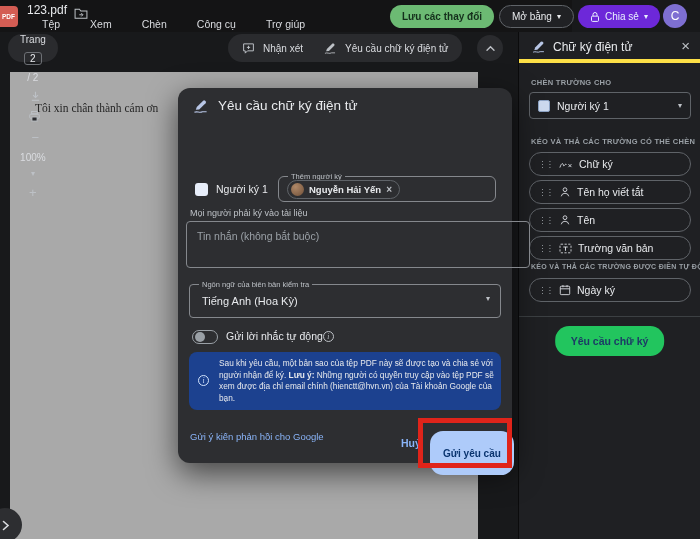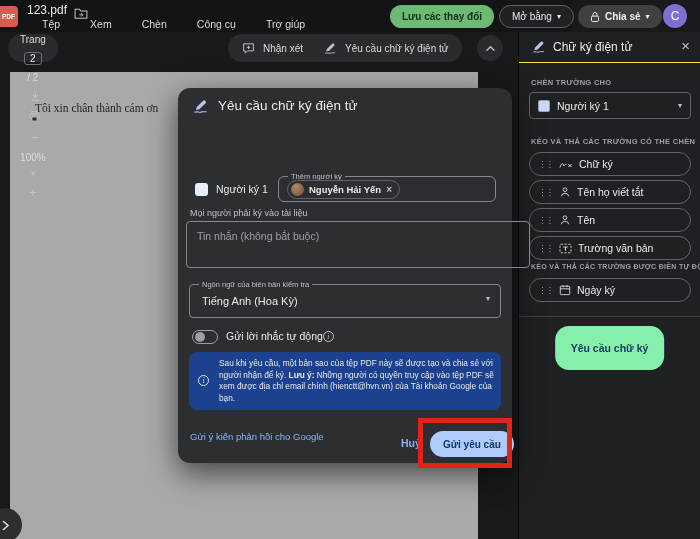--- a/index.html
+++ b/index.html
@@ -15,21 +15,21 @@
   .pdf-badge { position:absolute; left:-4px; top:6px; width:22px; height:21px; background:#d45d54; border-radius:4px;
     color:#fff; font-size:6.5px; font-weight:bold; display:flex; align-items:center; justify-content:flex-end; padding-right:3px; }
   .doc-title { position:absolute; left:27px; top:3px; font-size:12px; color:#e8eaed; }
   .folder-ico { position:absolute; left:74px; top:5px; color:#bdc1c6; }
   #menubar { position:absolute; left:27px; top:18px; display:flex; gap:15px; font-size:10.5px; color:#dadce0; }
   .menu-item { cursor:default;margin-left:15px; }
   .hdr-btn { position:absolute; top:5px; height:23px; display:flex; align-items:center; gap:5px;
     border-radius:12px; font-size:10px; font-weight:600; padding:0 12px; white-space:nowrap; }
   #save-btn { left:390px; background:#6cba73; color:#15301c; }
   #openwith-btn { left:499px; border:1px solid #5f6368; background:#202124; color:#e8eaed; font-weight:500; }
-  #share-btn { left:578px; background:#404040; color:#e8f0fe; font-weight:700; }
+  #share-btn { left:578px; background:#6d28d9; color:#e8f0fe; font-weight:400; }
   .caret { font-size:8px; color:inherit; line-height:1; }
   #avatar { position:absolute; left:663px; top:4px; width:24px; height:24px; border-radius:50%;
     background:#7e6fd2; color:#fff; font-size:12px; display:flex; align-items:center; justify-content:center; }
 
   
   .tb-pill { position:absolute; top:34px; height:28px; background:#2a2b2e; border-radius:14px;
     display:flex; align-items:center; color:#dadce0; font-size:10px; z-index:3; }
   #tb-left { left:8px; padding:0 12px; gap:7px;flex-direction:column; }
   #tb-right { left:228px; padding:0 14px; gap:8px; }
   .page-input { width:18px; height:17px; background:transparent; border:1px solid #6d7075; border-radius:3px;
@@ -42,37 +42,37 @@
   
   #page { position:absolute; left:10px; top:72px; width:468px; height:467px; background:#a9a9a9; z-index:1; }
   #page-text { position:absolute; left:25px; top:30px; font-family:"Liberation Serif","DejaVu Serif",serif;
     font-size:11.5px; color:#262626; white-space:nowrap; }
   #nav-circle { position:absolute; left:-12px; top:508px; width:34px; height:34px; border-radius:50%;
     background:#2d2e31; z-index:4; display:flex; align-items:center; justify-content:center; color:#dadce0; }
 
   
   #sidebar { position:absolute; right:0; top:32px; width:182px; height:507px; background:#1f2023;
     border-left:1px solid #0b0b0c; z-index:5; }
-  #sb-header { position:absolute; left:0; top:0; width:100%; height:31px; border-bottom:1px solid #fde047; }
+  #sb-header { position:absolute; left:0; top:0; width:100%; height:31px; border-bottom:4px solid #fde047; }
   #sb-title { position:absolute; left:34px; top:8px; font-size:12px; font-weight:500; color:#e8eaed; }
   #sb-close { position:absolute; right:10px; top:5px; font-size:15px; color:#bdc1c6; cursor:pointer; }
   .sb-pen { position:absolute; left:12px; top:8px; color:#b8c6e6; display:flex; }
   .sec-label { position:absolute; left:12px; font-size:7.5px; font-weight:bold; letter-spacing:.3px;
     color:#9aa0a6; white-space:nowrap; }
   #sb-select { position:absolute; left:10px; top:60px; width:162px; height:27px; border:1px solid #5f6368;
     border-radius:4px; display:flex; align-items:center; gap:7px; padding:0 8px; font-size:10.5px; color:#e8eaed; }
   .swatch { width:12px; height:12px; border-radius:2px; background:#ccd9ee; border:1px solid #8da3c4; }
   .sb-caret { margin-left:auto; color:#bdc1c6; }
   .fpill { position:absolute; left:10px; width:162px; height:24px; border:1px solid #5f6368; border-radius:12px;
     display:flex; align-items:center; gap:6px; padding:0 8px; font-size:10.5px; font-weight:500; color:#e8eaed; }
   .drag { font-size:8.5px; letter-spacing:-1px; color:#9aa0a6; line-height:1; }
   .fico { color:#d2d5da; display:flex; }
   #sb-divider { position:absolute; left:0; top:284px; width:100%; height:1px; background:#3c4043; }
-  #sb-request-btn { position:absolute; left:50%; transform:translateX(-50%); top:294px; height:44px;
-    background:#86efac; color:#1c3a66; border-radius:14px; font-size:10.5px; font-weight:600;
+  #sb-request-btn { position:absolute; left:50%; transform:translateX(-50%); top:294px; height:30px;
+    background:#22c55e; color:#1c3a66; border-radius:14px; font-size:10.5px; font-weight:600;
     display:flex; align-items:center; padding:0 16px; white-space:nowrap; }
 
   
   #dialog { position:absolute; left:178px; top:88px; width:334px; height:375px; background:#2d2e31;
     border-radius:12px; box-shadow:0 10px 30px rgba(0,0,0,.6); z-index:10; }
   #dlg-title { position:absolute; left:40px; top:10px; font-size:13.5px; color:#e8eaed; }
   .dlg-pen { position:absolute; left:14px; top:11px; color:#b8c6e6; display:flex; }
   .ofield { position:absolute; border:1px solid #85888d; border-radius:4px; }
   .flabel { position:absolute; top:-5px; left:9px; font-size:7.5px; color:#bdc1c6; background:#2d2e31;
     padding:0 3px; line-height:1.2; white-space:nowrap; }
@@ -102,21 +102,21 @@
     display:flex; align-items:center; }
   .info-i { width:11px; height:11px; border:1px solid currentColor; border-radius:50%; font-size:7.5px;
     display:flex; align-items:center; justify-content:center; font-style:italic; font-family:"Liberation Serif",serif; }
   #info-box { position:absolute; left:11px; top:264px; width:312px; height:58px; background:#1c418f;
     border-radius:8px; color:#e8eaed; }
   #info-box .info-i { position:absolute; left:9px; top:23px; color:#d2e3fc; }
   #info-text { position:absolute; left:30px; top:6px; right:7px; font-size:8.3px; line-height:11.6px; }
   #info-text b { font-weight:bold; }
   #feedback-link { position:absolute; left:12px; top:343px; font-size:9.5px; color:#8ab4f8; }
   #cancel-btn { position:absolute; left:223px; top:349px; font-size:10.5px; font-weight:600; color:#8ab4f8; }
-  #submit-btn { position:absolute; left:252px; top:343px; height:26px; background:#aecbfa; color:#0b3570;
+  #submit-btn { position:absolute; left:252px; top:343px; height:44px; background:#aecbfa; color:#0b3570;
     border-radius:13px; font-size:10px; font-weight:600; display:flex; align-items:center; padding:0 13px;
     white-space:nowrap; }
 
   
   #highlight-box { position:absolute; left:418px; top:418px; width:94px; height:50px;
     border:5px solid #e0241a; z-index:60; }
 </style>
 </head>
 <body>
 

